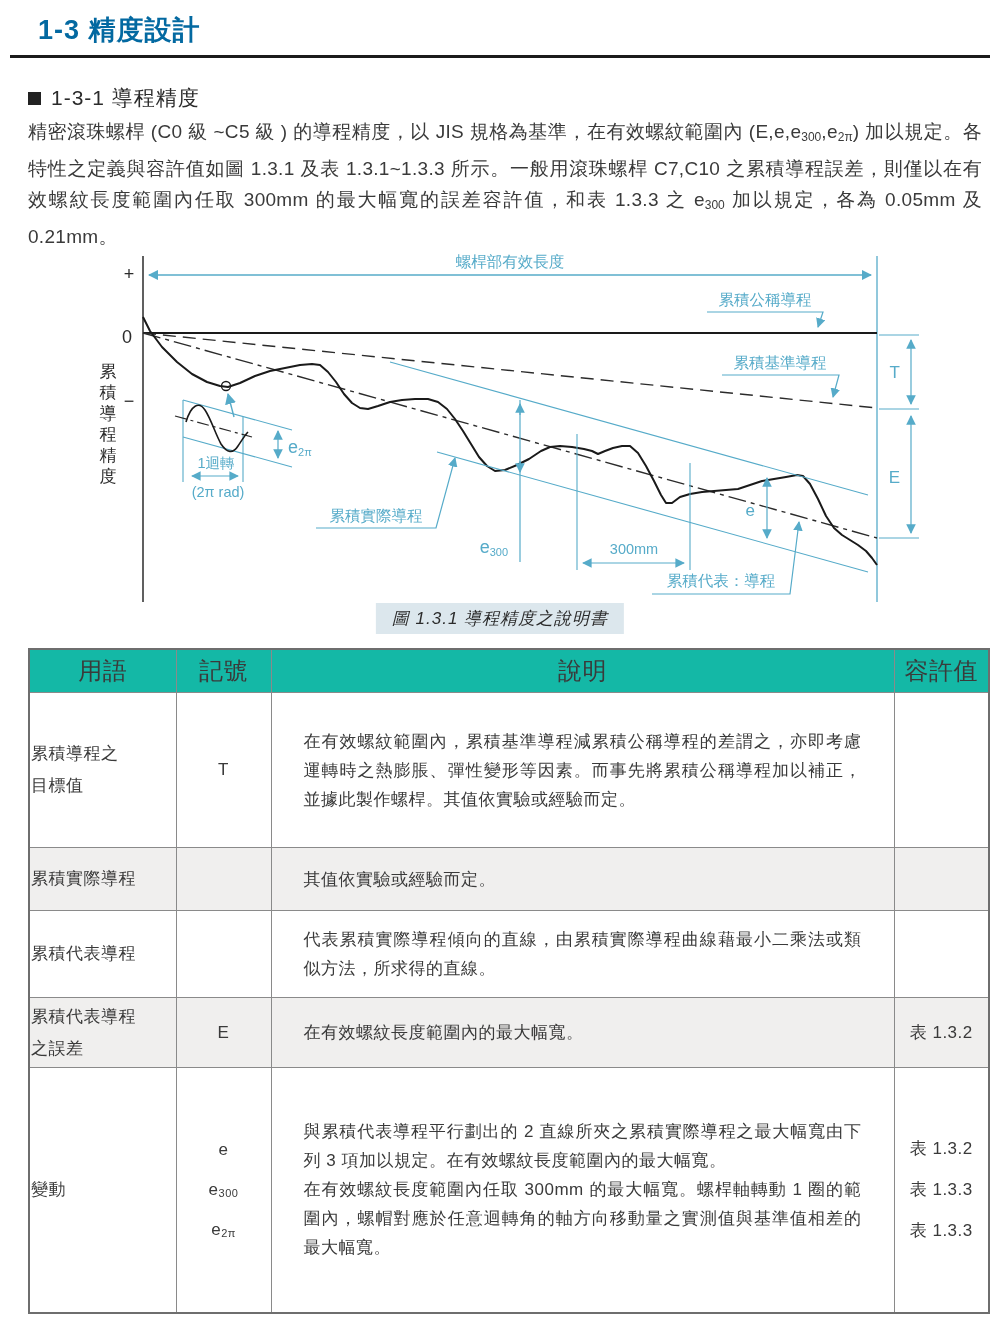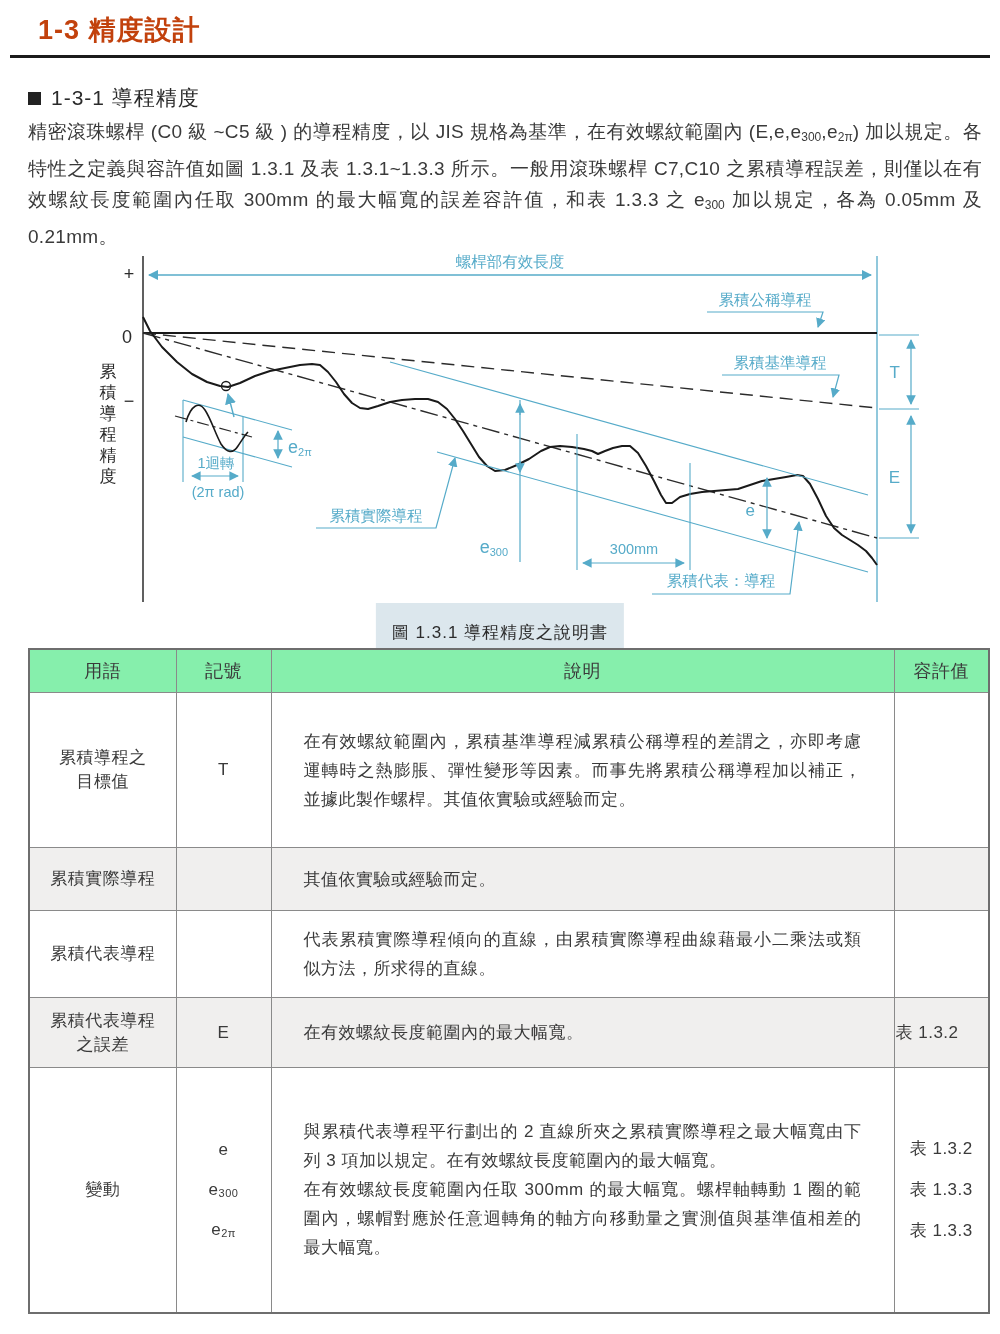--- a/index.html
+++ b/index.html
@@ -3,57 +3,58 @@
 <meta charset="utf-8">
 <style>
   html,body{margin:0;padding:0;}
   body{
     width:1000px;height:1334px;position:relative;background:#ffffff;
     font-family:"Liberation Sans","DejaVu Sans",sans-serif;color:#2e2e2e;
     overflow:hidden;
   }
   .page-title{
     position:absolute;top:12px;left:38px;font-size:27px;font-weight:700;
-    color:#c2410c;letter-spacing:1px;
+    color:#0369a1;letter-spacing:1px;
   }
   .title-rule{
     position:absolute;top:55px;left:10px;width:980px;height:3px;background:#1b1b1b;
   }
   .section-head{
     position:absolute;top:84px;left:28px;font-size:21px;font-weight:400;color:#2b2b2b;
     letter-spacing:1px;
   }
   .section-square{
     display:inline-block;width:13px;height:13px;background:#222;margin-right:10px;
   }
   .body-paragraph{
     position:absolute;top:116px;left:28px;width:954px;font-size:19px;line-height:31px;
     color:#3a3a3a;text-align:justify;letter-spacing:0.3px;
   }
   .body-paragraph sub{font-size:12px;vertical-align:-3px;letter-spacing:0;}
   .diagram{position:absolute;top:250px;left:0;width:1000px;height:362px;}
   .fig-caption{
     position:absolute;top:603px;left:500px;transform:translateX(-50%);
-    background:#dce7ed;color:#2b2b2b;font-size:17px;padding:18px 16px;white-space:nowrap;
+    background:#dce7ed;color:#2b2b2b;font-size:17px;padding:4px 16px;white-space:nowrap;
     letter-spacing:1px;
+    font-style:italic;
   }
   table.spec{
     position:absolute;top:648px;left:28px;width:960px;border-collapse:collapse;
     table-layout:fixed;font-size:17px;color:#3a3a3a;
   }
   table.spec td,table.spec th{
     border:1px solid #8a8a8a;font-weight:400;vertical-align:middle;
     letter-spacing:0.5px;
   }
   table.spec{border:2px solid #6e6e6e;}
-  th.hdr{background:#86efac;height:40px;font-size:18px;}
-  td.term{text-align:center;white-space:pre-line;line-height:24px;}
+  th.hdr{background:#14b8a6;height:40px;font-size:24px;}
+  td.term{white-space:pre-line;line-height:32px;}
   td.sym{text-align:center;}
   td.desc{padding:10px 32px;line-height:29px;text-align:justify;white-space:pre-line;}
-  td.allow{}
+  td.allow{text-align:center;}
   .gray{background:#f0efee;}
   .sym-stack{display:flex;flex-direction:column;align-items:center;gap:20px;}
   .allow-stack{display:flex;flex-direction:column;align-items:center;gap:18px;}
   .sym-stack sub{font-size:11px;vertical-align:-2px;}
   .blue-t{fill:#56abc9;}
   .blk-t{fill:#2b2b2b;}
 </style>
 </head>
 <body>
 

